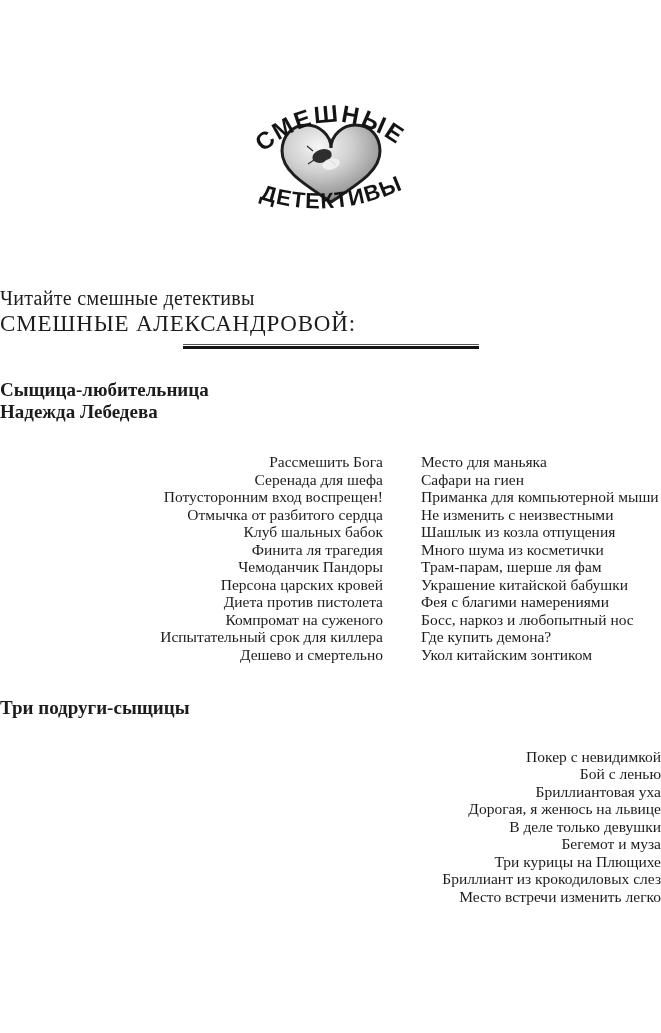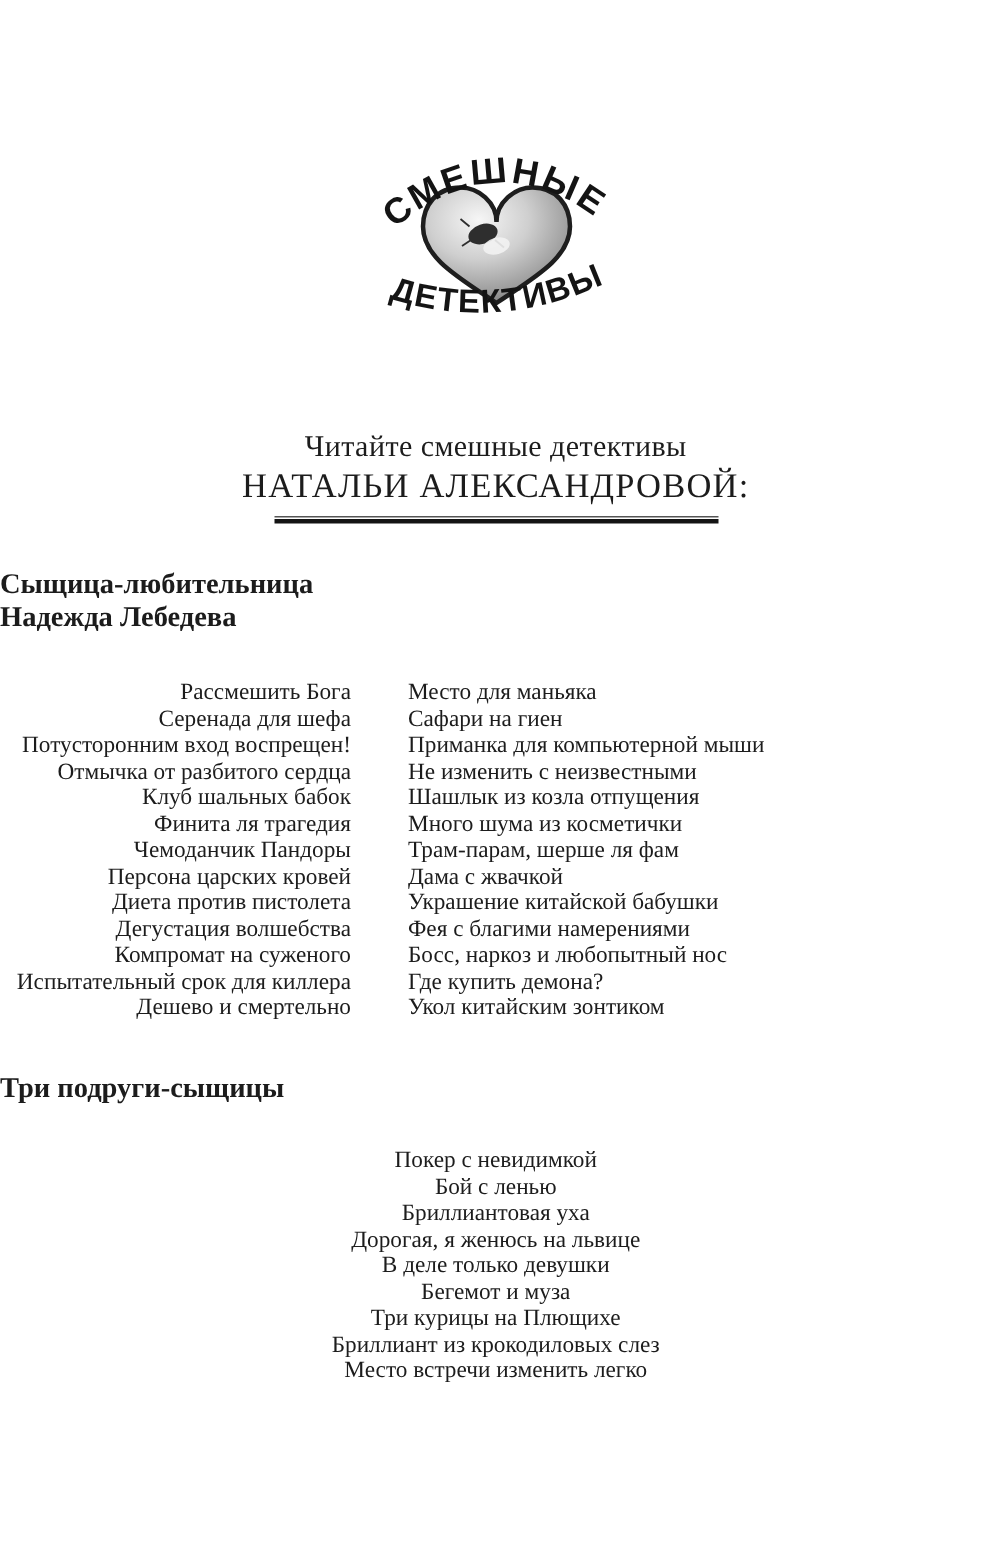--- a/index.html
+++ b/index.html
@@ -15,51 +15,51 @@
   
   .logo-wrap { padding-top: 96px; display: flex; justify-content: center; }
   .logo-wrap svg { width: 212px; height: 124px; }
   .logo-arc-text {
     font-family: "Liberation Sans", "DejaVu Sans", sans-serif;
     font-weight: bold;
     fill: #141414;
   }
 
   
-  .header { margin-top: 66px; text-align: center; }
+  .header { margin-top: 66px; text-align: left; }
   .header-line1 { font-size: 20px; line-height: 24px; letter-spacing: 0.3px; }
   .header-line2 { font-size: 23px; line-height: 26px; letter-spacing: 0.8px; margin-top: 1px; }
   .rule {
     width: 296px; margin: 7px auto 0;
     height: 1px;
     border-top: 1px solid #555;
     border-bottom: 3px solid #141414;
     box-sizing: content-box;
   }
 
   
   .section-title { text-align: left; font-weight: bold; font-size: 19px; line-height: 21.5px; }
   .section-title.first { margin-top: 30px; }
   .section-title.second { margin-top: 34px; }
 
   
   .columns {
     margin-top: 31px;
     display: flex;
-    justify-content: flex-start;
+    justify-content: flex-end;
     gap: 38px;
     font-size: 15.5px;
     line-height: 17.5px;
   }
   .col-left  { width: 234px; text-align: right; }
   .col-right { width: 240px; text-align: left; }
   .book-item { white-space: nowrap; }
   .centered-list {
     margin-top: 29px;
-    text-align: center;
+    text-align: right;
     font-size: 15.5px;
     line-height: 17.5px;
   }
 </style>
 </head>
 <body>
 
 <div class="page">
 
   <div class="logo-wrap">
@@ -90,54 +90,52 @@
         <textPath href="#arcTop" startOffset="50%" text-anchor="middle">СМЕШНЫЕ</textPath>
       </text>
       <text class="logo-arc-text" font-size="22" letter-spacing="1">
         <textPath href="#arcBottom" startOffset="50%" text-anchor="middle">ДЕТЕКТИВЫ</textPath>
       </text>
     </svg>
   </div>
 
   <div class="header">
     <div class="header-line1">Читайте смешные детективы</div>
-    <div class="header-line2">НАТАЛЬИ АЛЕКСАНДРОВОЙ:</div>
+    <div class="header-line2">СМЕШНЫЕ АЛЕКСАНДРОВОЙ:</div>
     <div class="rule"></div>
   </div>
 
   <div>
     <div class="section-title first">
       <div>Сыщица-любительница</div>
       <div>Надежда Лебедева</div>
     </div>
     <div class="columns">
       <div class="col-left">
           <div class="book-item">Рассмешить Бога</div>
           <div class="book-item">Серенада для шефа</div>
           <div class="book-item">Потусторонним вход воспрещен!</div>
           <div class="book-item">Отмычка от разбитого сердца</div>
           <div class="book-item">Клуб шальных бабок</div>
           <div class="book-item">Финита ля трагедия</div>
           <div class="book-item">Чемоданчик Пандоры</div>
           <div class="book-item">Персона царских кровей</div>
           <div class="book-item">Диета против пистолета</div>
-          <div class="book-item">Дегустация волшебства</div>
           <div class="book-item">Компромат на суженого</div>
           <div class="book-item">Испытательный срок для киллера</div>
           <div class="book-item">Дешево и смертельно</div>
         </div>
       <div class="col-right">
           <div class="book-item">Место для маньяка</div>
           <div class="book-item">Сафари на гиен</div>
           <div class="book-item">Приманка для компьютерной мыши</div>
           <div class="book-item">Не изменить с неизвестными</div>
           <div class="book-item">Шашлык из козла отпущения</div>
           <div class="book-item">Много шума из косметички</div>
           <div class="book-item">Трам-парам, шерше ля фам</div>
-          <div class="book-item">Дама с жвачкой</div>
           <div class="book-item">Украшение китайской бабушки</div>
           <div class="book-item">Фея с благими намерениями</div>
           <div class="book-item">Босс, наркоз и любопытный нос</div>
           <div class="book-item">Где купить демона?</div>
           <div class="book-item">Укол китайским зонтиком</div>
         </div>
     </div>
   </div>
 
   <div>

